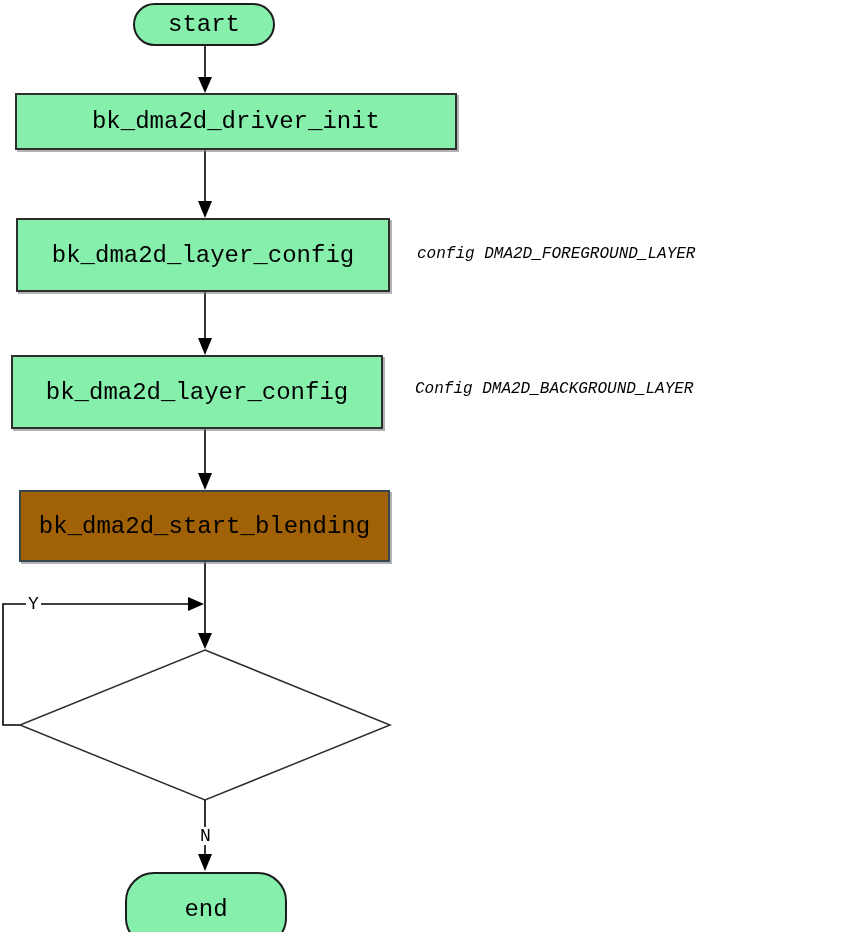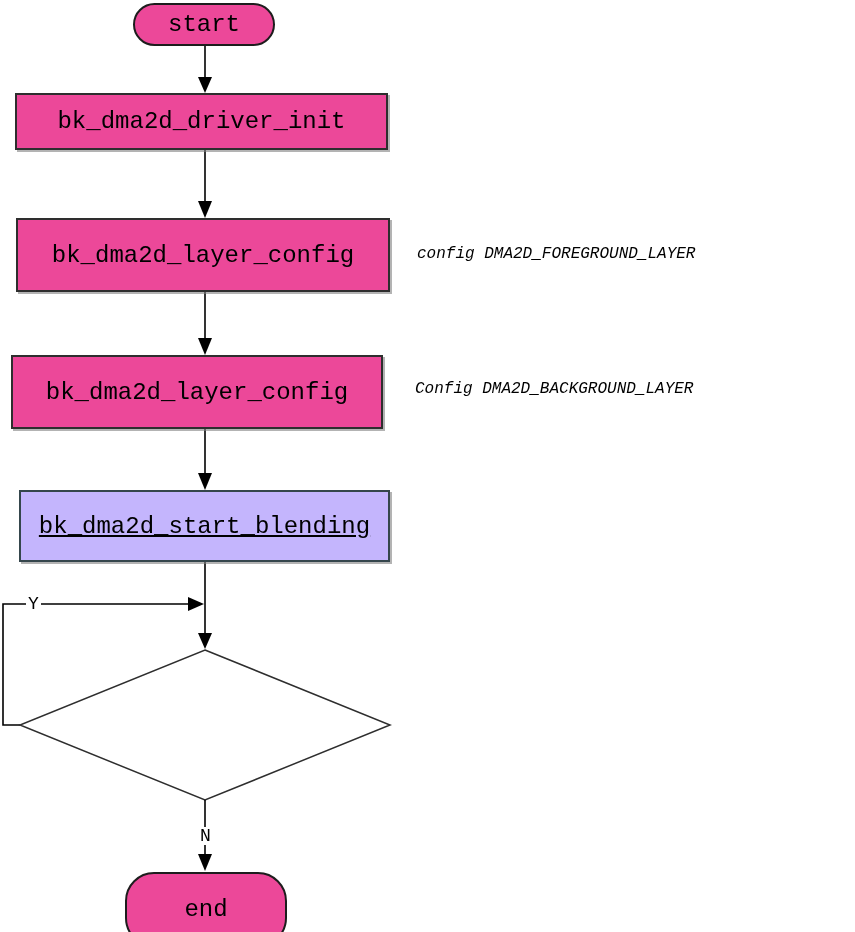--- a/index.html
+++ b/index.html
@@ -23,48 +23,47 @@
     z-index: 0;
   }
   .node {
     position: absolute;
     box-sizing: border-box;
     display: flex;
     align-items: center;
     justify-content: center;
     font-size: 24px;
     white-space: nowrap;
-    background: #ec4899;
+    background: #86efac;
     z-index: 1;
   }
   .terminator {
     border: 2px solid #1d1d1d;
   }
   .process {
     border: 2px solid #2e2e2e;
     box-shadow: 2px 2px 0 rgba(128,128,128,0.6);
   }
   #node-start {
     left: 133px; top: 3px; width: 142px; height: 43px;
     border-radius: 22px;
   }
   #node-driver-init {
-    left: 15px; top: 93px; width: 373px; height: 57px;
+    left: 15px; top: 93px; width: 442px; height: 57px;
   }
   #node-layer-config-fg {
     left: 16px; top: 218px; width: 374px; height: 74px;
   }
   #node-layer-config-bg {
     left: 11px; top: 355px; width: 372px; height: 74px;
   }
   #node-start-blending {
     left: 19px; top: 490px; width: 371px; height: 72px;
-    background: #c4b5fd;
+    background: #a16207;
     border: 2px solid #35464c;
-    text-decoration: underline;
   }
   #node-end {
     left: 125px; top: 872px; width: 162px; height: 75px;
     border-radius: 29px;
   }
   .diamond-text {
     position: absolute;
     left: 25px; top: 689px; width: 360px;
     text-align: center;
     font-size: 24px;

